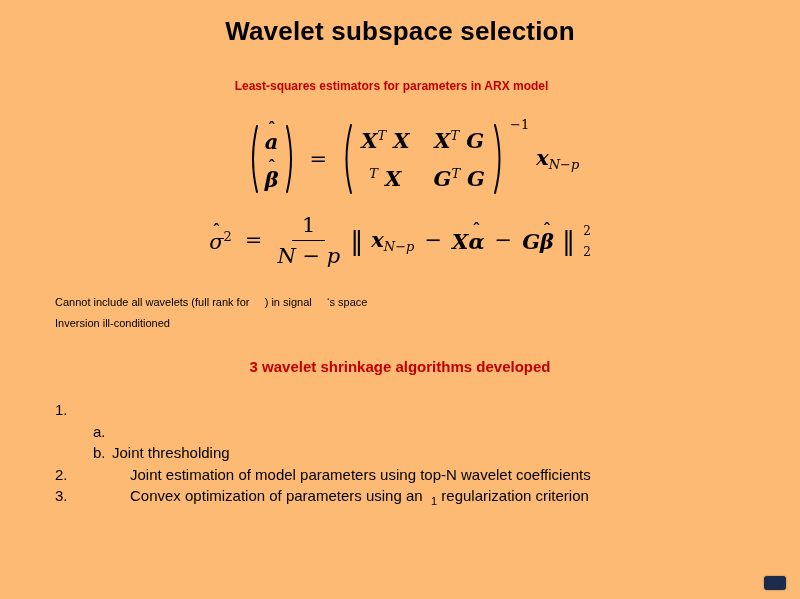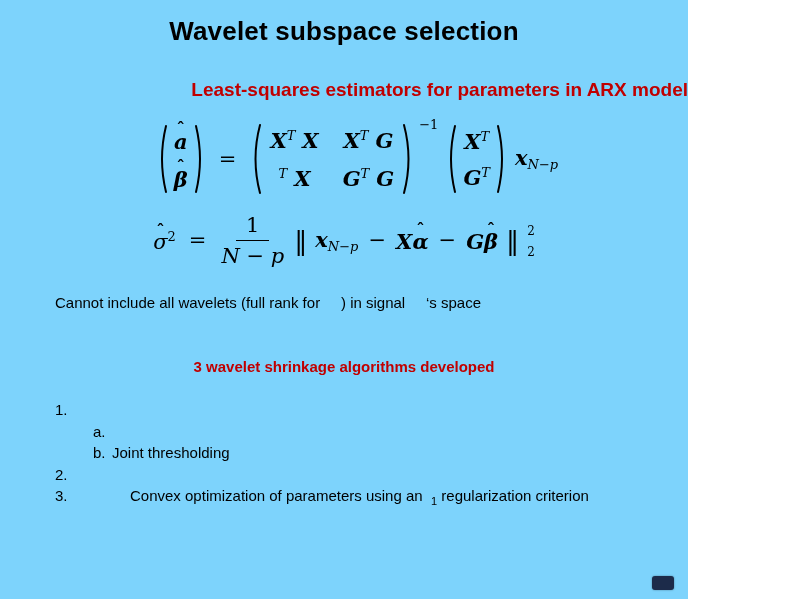--- a/index.html
+++ b/index.html
@@ -1,26 +1,26 @@
 <!DOCTYPE html>
 <html><head>
 <meta charset="utf-8">
 <style>
   html,body{margin:0;padding:0;background:#fff;}
   .slide{
-    position:relative;width:688px;height:599px;background:#7dd3fc;overflow:hidden;
+    position:relative;width:800px;height:599px;background:#fdba74;overflow:hidden;
     font-family:"Liberation Sans",sans-serif;color:#000;
   }
   .title{
     position:absolute;top:16px;left:0;right:0;margin:0;text-align:center;
     font-size:26px;font-weight:bold;color:#000;letter-spacing:0.2px;
   }
   .subtitle{
-    position:absolute;top:79px;left:0;right:0;text-align:right;
-    font-size:19px;font-weight:bold;color:#c00000;
+    position:absolute;top:79px;left:0;right:17px;text-align:center;
+    font-size:12px;font-weight:bold;color:#c00000;
   }
   
   .equation{
     position:absolute;left:0;right:0;display:flex;align-items:center;justify-content:center;
     font-family:"DejaVu Serif",serif;font-size:21px;line-height:1;column-gap:7px;color:#000;
   }
   .eq1{top:122px;padding-left:26px;}
   .eq2{top:212px;}
   .group{display:inline-flex;align-items:center;column-gap:3px;}
   .paren{display:block;}
@@ -47,21 +47,21 @@
   .frac .num{padding:0 10px 2px;border-bottom:1.6px solid #000;font-style:normal;}
   .frac .den{padding-top:2px;font-style:italic;}
   .norm{font-size:1.25em;font-style:normal;margin:0 1px;}
   .supsub{
     display:inline-flex;flex-direction:column;row-gap:9px;font-size:12px;line-height:1;
     font-style:normal;transform:translateY(1px);
   }
   .xsub{white-space:nowrap;}
   .op{padding:0 3px;font-style:normal;}
   
-  .notes{position:absolute;left:55px;top:292px;font-size:15px;line-height:21px;}
+  .notes{position:absolute;left:55px;top:292px;font-size:11px;line-height:21px;}
   .heading2{
     position:absolute;top:358px;left:0;right:0;text-align:center;
     font-size:15px;font-weight:bold;color:#c00000;
   }
   .list{position:absolute;left:55px;top:399px;right:20px;font-size:15px;}
   .li{display:flex;line-height:21.5px;}
   .marker{flex:0 0 auto;width:75px;}
   .li.subitem{padding-left:38px;}
   .li.subitem .marker{width:19px;}
   .litext sub{font-size:11px;}
@@ -105,32 +105,20 @@
         <span class="cell"><span class="bi">X</span><sup class="it sp">T</sup><span class="bi second">G</span></span>
         <span class="cell"><span class="bi"></span><sup class="it sp">T</sup><span class="bi second">X</span></span>
         <span class="cell"><span class="bi">G</span><sup class="it sp">T</sup><span class="bi second">G</span></span>
       </span>
       <svg class="paren" width="13" height="74" viewBox="0 0 13 74">
           <path d="M2 3 Q11 37 2 71" fill="none" stroke="#000" stroke-width="2" stroke-linecap="round"></path>
         </svg>
       <sup class="matinv">−1</sup>
     </span>
 
-    <span class="group">
-      <svg class="paren" width="12" height="72" viewBox="0 0 12 72">
-          <path d="M10 3 Q2 36 10 69" fill="none" stroke="#000" stroke-width="2" stroke-linecap="round"></path>
-        </svg>
-      <span class="stack2">
-        <span class="cell"><span class="bi">X</span><sup class="it sp">T</sup></span>
-        <span class="cell"><span class="bi">G</span><sup class="it sp">T</sup></span>
-      </span>
-      <svg class="paren" width="12" height="72" viewBox="0 0 12 72">
-          <path d="M2 3 Q10 36 2 69" fill="none" stroke="#000" stroke-width="2" stroke-linecap="round"></path>
-        </svg>
-    </span>
 
     <span class="xsub"><span class="bi">x</span><sub class="it sp">N−p</sub></span>
   </div>
 
   <div class="equation eq2">
     <span class="xsub"><span class="hatted"><span class="hat">ˆ</span><span class="it">σ</span></span><sup class="sp">2</sup></span>
 
     <span class="eqsign">=</span>
 
     <span class="frac">
@@ -153,37 +141,39 @@
     <span class="norm">‖</span>
 
     <span class="supsub">
       <span>2</span>
       <span>2</span>
     </span>
   </div>
 
   <div class="notes">
     <div>Cannot include all wavelets (full rank for &nbsp;&nbsp;&nbsp;&nbsp;) in signal &nbsp;&nbsp;&nbsp;&nbsp;‘s space</div>
+    <div>Inversion ill-conditioned</div>
   </div>
 
   <div class="heading2">3 wavelet shrinkage algorithms developed</div>
 
   <div class="list">
     <div class="li">
       <span class="marker">1.</span>
     </div>
     <div class="li subitem">
       <span class="marker">a.</span>
     </div>
     <div class="li subitem">
       <span class="marker">b.</span>
       <span class="litext">Joint thresholding</span>
     </div>
     <div class="li">
       <span class="marker">2.</span>
+      <span class="litext">Joint estimation of model parameters using top-N wavelet coefficients</span>
     </div>
     <div class="li">
       <span class="marker">3.</span>
       <span class="litext"><span>Convex optimization of parameters using an&nbsp;&nbsp;</span><sub>1</sub><span>&nbsp;regularization criterion</span></span>
     </div>
   </div>
 
   <div class="corner-logo"></div>
 
 </div>

